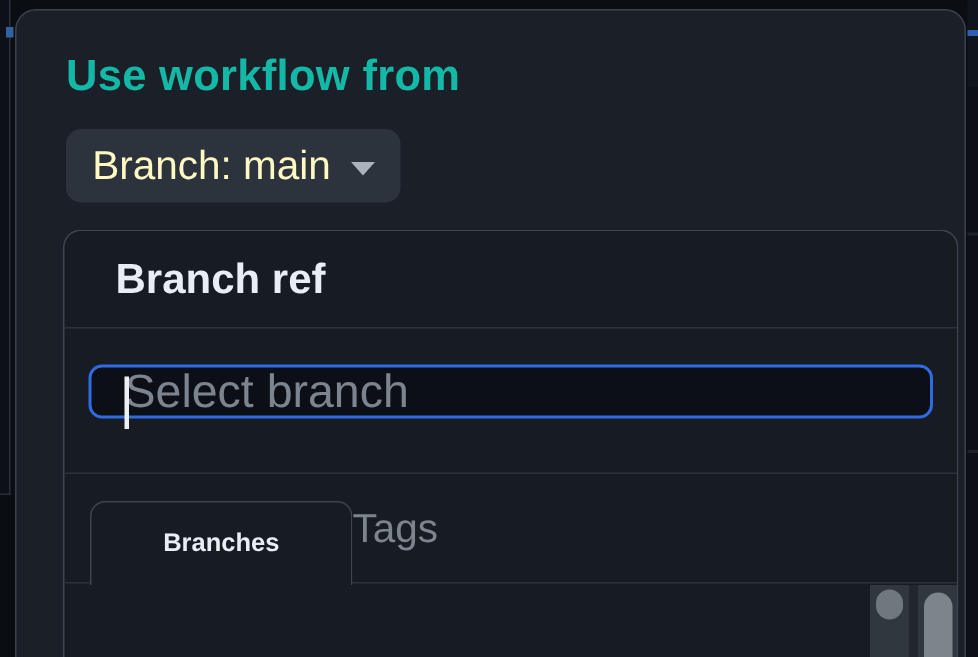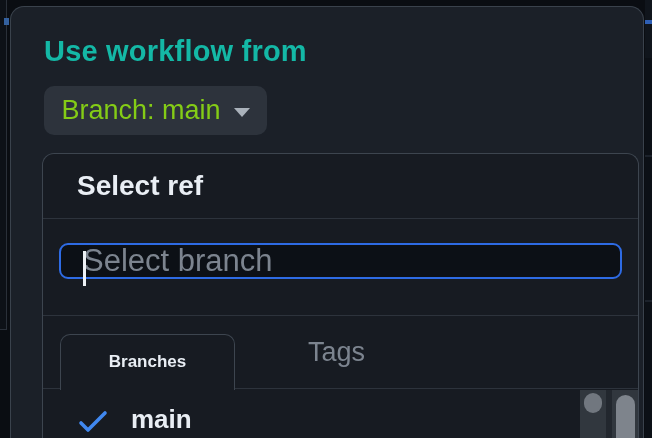--- a/index.html
+++ b/index.html
@@ -21,21 +21,21 @@
 
   
   .panel { position:absolute; left:10px; top:6px; width:634px; height:432px;
     background:#1b2028; border:1.5px solid #3a424c; border-bottom:none;
     border-radius:14px 14px 0 0; }
   .panel-title { position:absolute; left:33px; top:28px; font-size:29px; font-weight:700;
     color:#14b8a6; letter-spacing:.2px; }
   .branch-btn { position:absolute; left:33px; top:79px; width:223px; height:49px;
     background:#2d333c; border:none; border-radius:10px;
     display:flex; align-items:center; justify-content:center; gap:13px;
-    color:#84cc16; font-size:27px; font-weight:400; cursor:pointer;
+    color:#fef9c3; font-size:27px; font-weight:400; cursor:pointer;
     font-family:"Liberation Sans","DejaVu Sans",sans-serif; }
   .caret-down { width:0; height:0; border-left:8px solid transparent;
     border-right:8px solid transparent; border-top:9px solid #aab2bb; margin-top:3px; }
 
   
   .popup { position:absolute; left:31px; top:146px; width:597px; height:286px;
     background:#171b22; border:1.5px solid #3d454f; border-bottom:none;
     border-radius:12px 12px 0 0; overflow:hidden; }
   .popup-header { height:65px; display:flex; align-items:center; padding-left:34px;
     border-bottom:1.5px solid #2d333c; }
@@ -49,21 +49,21 @@
   .text-caret { position:absolute; left:40px; top:32px; width:2.5px; height:35px;
     background:#edf1f5; }
 
   
   .tabs-row { position:relative; height:73px; border-bottom:1.5px solid #2d333c; }
   .tab-active { position:absolute; left:17px; bottom:-1.5px; width:175px; height:56px;
     background:#171b22; border:1.5px solid #3d454f; border-bottom:none;
     border-radius:10px 10px 0 0; display:flex; align-items:center; justify-content:center;
     font-size:17px; font-weight:700; color:#e9eef4; cursor:pointer; }
   .tab-inactive { position:absolute; left:192px; top:0; width:130px; height:100%;
-    display:flex; align-items:center; justify-content:flex-end;
+    display:flex; align-items:center; justify-content:flex-start;
     font-size:27px; color:#7c848f; cursor:pointer; }
 
   
   .ref-list { position:relative; height:50px; }
   .ref-row { position:absolute; left:0; top:0; width:100%; height:60px; cursor:pointer; }
   .check-icon { position:absolute; left:35px; top:21px; }
   .ref-label { position:absolute; left:88px; top:15px; font-size:26px; font-weight:700; color:#e9eef4; }
 
   
   .track-a { position:absolute; right:32.5px; top:236px; width:26px; height:50px; background:#31373e; }
@@ -89,45 +89,37 @@
   <div class="panel-title">Use workflow from</div>
 
   <button class="branch-btn">
     <span>Branch: main</span>
     <span class="caret-down"></span>
   </button>
 
   <div class="popup">
 
     <div class="popup-header">
-      <span class="popup-title">Select ref</span>
+      <span class="popup-title">Branch ref</span>
     </div>
 
     <div class="input-section">
       <input class="ref-input" type="text" placeholder="Select branch" style="">
       <div class="text-caret"></div>
     </div>
 
     <div class="tabs-row">
       <div class="tab-active">
         <span>Branches</span>
       </div>
       <div class="tab-inactive">
         <span>Tags</span>
       </div>
     </div>
 
-    <div class="ref-list">
-      <div class="ref-row">
-        <svg class="check-icon" width="30" height="24" viewBox="0 0 30 24">
-          <polyline points="3,13 10,20 27,3" fill="none" stroke="#4088f0" stroke-width="3.6" stroke-linecap="round" stroke-linejoin="round"></polyline>
-        </svg>
-        <span class="ref-label">main</span>
-      </div>
-    </div>
 
     <div class="track-a">
       <div class="thumb-a"></div>
     </div>
     <div class="track-gap"></div>
     <div class="track-b">
       <div class="thumb-b"></div>
     </div>
 
   </div>

